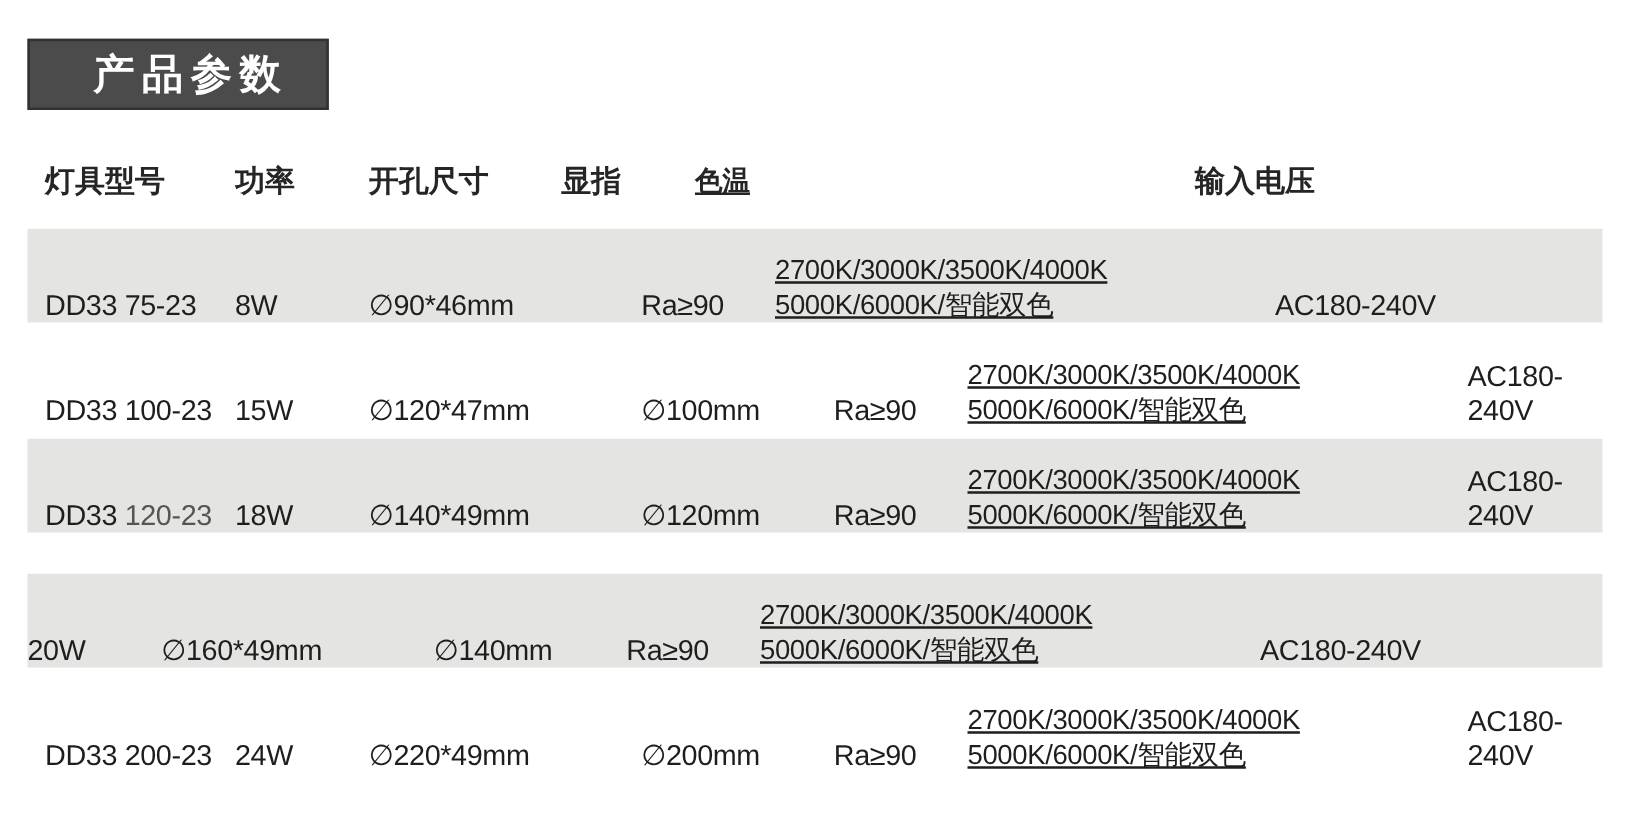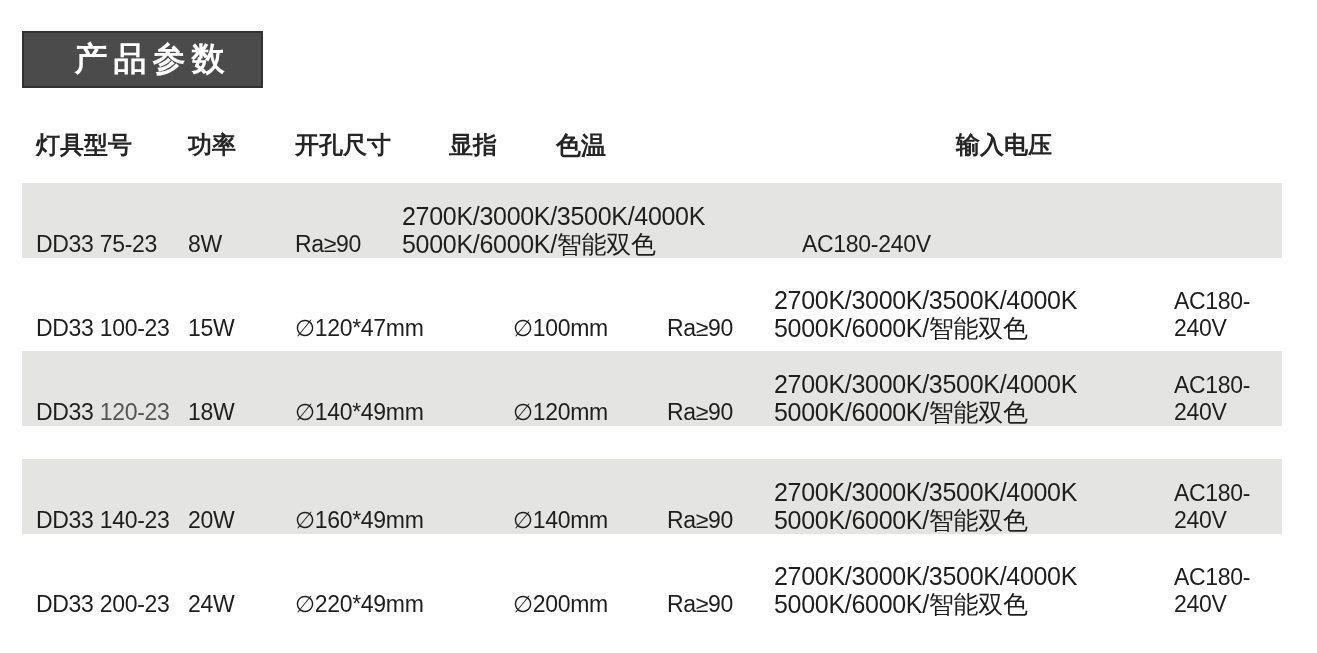--- a/index.html
+++ b/index.html
@@ -46,21 +46,21 @@
   }
   .row.shaded { background: var(--row-shade); }
   .row.gap-before { margin-top: 33px; }
 
   .cell { flex: 0 0 auto; }
   .c-model  { width: 166px; padding-left: 14px; }
   .c-power  { width: 107px; }
   .c-size   { width: 218px; }
   .c-cutout { width: 154px; }
   .c-cri    { width: 107px; }
-  .c-cct    { width: 356px; font-size: 25px; line-height: 28px; }
+  .c-cct    { width: 356px; font-size: 22px; line-height: 28px; text-decoration: underline; }
   .c-voltage{ flex: 1 1 auto; margin-left: 44px; }
 
   .muted { color: var(--muted-text); }
 </style>
 </head>
 <body>
 
 <div class="page">
   <div class="badge">
     <span>产品参数</span>
@@ -72,20 +72,21 @@
         <div class="cell c-power">功率</div>
         <div class="cell c-cutout">开孔尺寸</div>
         <div class="cell c-cri">显指</div>
         <div class="cell c-cct">色温</div>
         <div class="cell c-voltage">输入电压</div>
       </div>
     <div>
         <div class="row shaded">
           <div class="cell c-model"><span>DD33 </span><span>75-23</span></div>
           <div class="cell c-power">8W</div>
+          <div class="cell c-size">∅90*46mm</div>
           <div class="cell c-cri">Ra≥90</div>
           <div class="cell c-cct">
             <div>2700K/3000K/3500K/4000K</div>
             <div>5000K/6000K/智能双色</div>
           </div>
           <div class="cell c-voltage">AC180-240V</div>
         </div>
         <div class="row">
           <div class="cell c-model"><span>DD33 </span><span>100-23</span></div>
           <div class="cell c-power">15W</div>
@@ -104,21 +105,20 @@
           <div class="cell c-size">∅140*49mm</div>
           <div class="cell c-cutout">∅120mm</div>
           <div class="cell c-cri">Ra≥90</div>
           <div class="cell c-cct">
             <div>2700K/3000K/3500K/4000K</div>
             <div>5000K/6000K/智能双色</div>
           </div>
           <div class="cell c-voltage">AC180-240V</div>
         </div>
         <div class="row shaded gap-before">
-          <div class="cell c-model"><span>DD33 </span><span>140-23</span></div>
           <div class="cell c-power">20W</div>
           <div class="cell c-size">∅160*49mm</div>
           <div class="cell c-cutout">∅140mm</div>
           <div class="cell c-cri">Ra≥90</div>
           <div class="cell c-cct">
             <div>2700K/3000K/3500K/4000K</div>
             <div>5000K/6000K/智能双色</div>
           </div>
           <div class="cell c-voltage">AC180-240V</div>
         </div>

